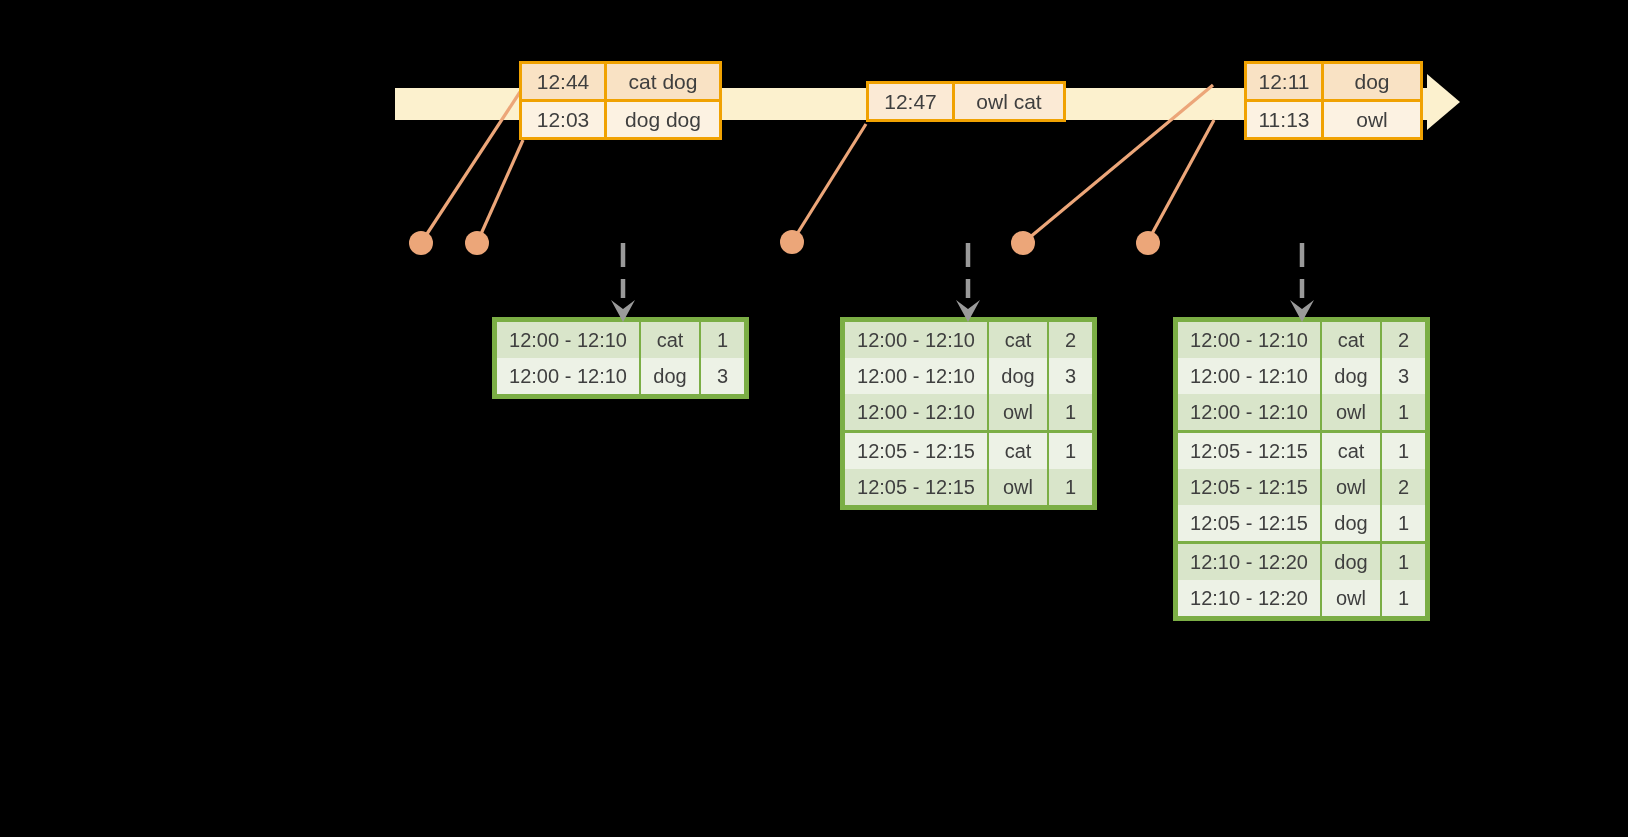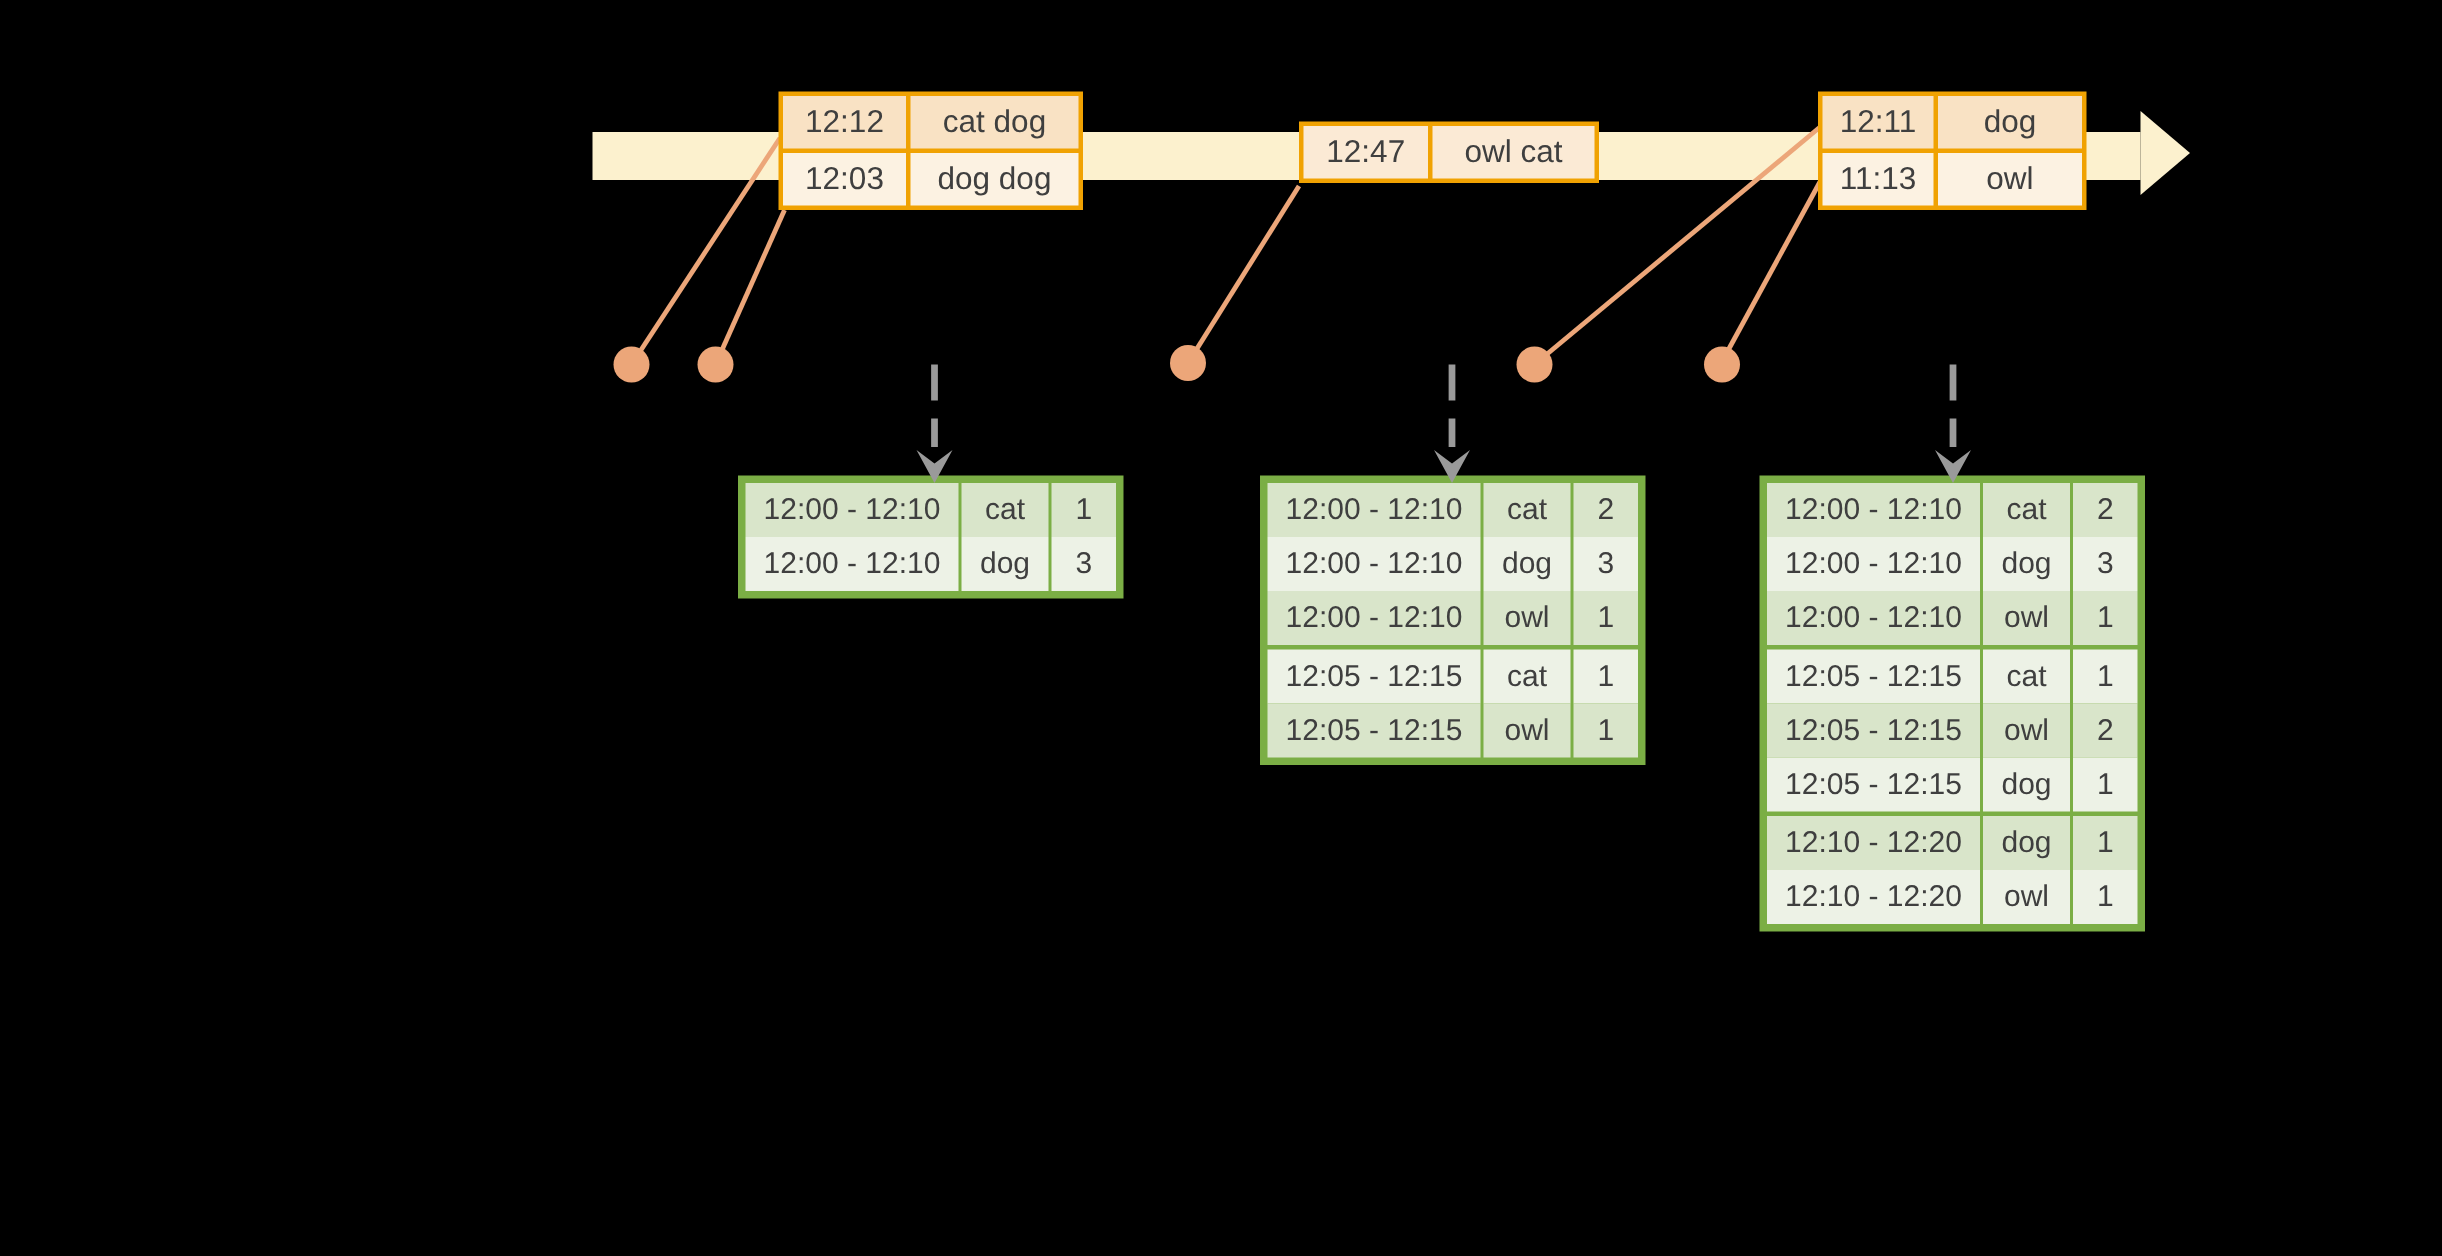--- a/index.html
+++ b/index.html
@@ -76,35 +76,35 @@
 
     <circle class="event-dot" cx="421" cy="243" r="12"></circle>
     <circle class="event-dot" cx="477" cy="243" r="12"></circle>
     <circle class="event-dot" cx="792" cy="242" r="12"></circle>
     <circle class="event-dot" cx="1023" cy="243" r="12"></circle>
     <circle class="event-dot" cx="1148" cy="243" r="12"></circle>
   </svg>
 
   <div class="event-table et-0" style="left:519px;top:61px;">
       <div class="e-row">
-        <div class="e-cell shade-dark">12:12</div>
+        <div class="e-cell shade-dark">12:44</div>
         <div class="e-cell shade-dark">cat dog</div>
       </div>
       <div class="e-row">
         <div class="e-cell shade-light">12:03</div>
         <div class="e-cell shade-light">dog dog</div>
       </div>
     </div>
   <div class="event-table et-1" style="left:866px;top:81px;">
       <div class="e-row">
         <div class="e-cell shade-single">12:47</div>
         <div class="e-cell shade-single">owl cat</div>
       </div>
     </div>
-  <div class="event-table et-2" style="left:1212px;top:61px;">
+  <div class="event-table et-2" style="left:1244px;top:61px;">
       <div class="e-row">
         <div class="e-cell shade-dark">12:11</div>
         <div class="e-cell shade-dark">dog</div>
       </div>
       <div class="e-row">
         <div class="e-cell shade-light">11:13</div>
         <div class="e-cell shade-light">owl</div>
       </div>
     </div>
 

